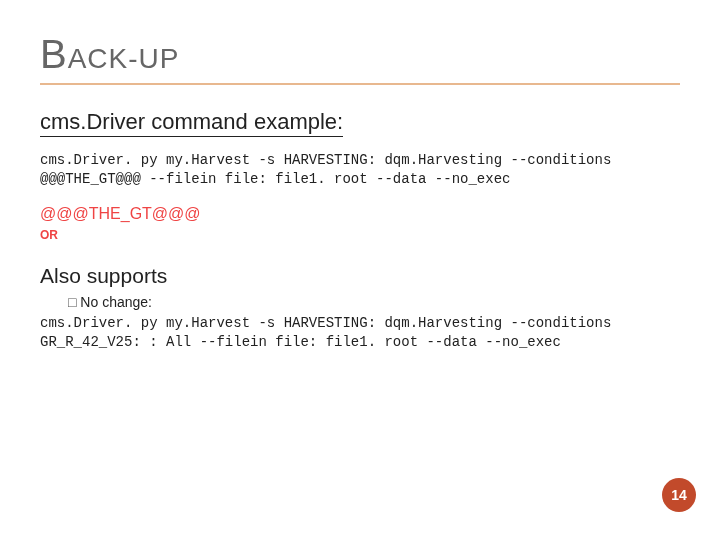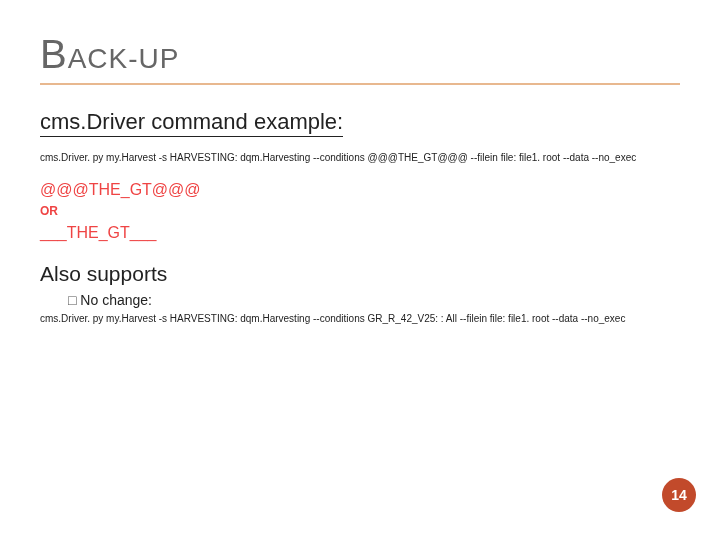--- a/index.html
+++ b/index.html
@@ -39,22 +39,22 @@
   }
   .subheading {
     font-size: 22px;
     color: #222;
     border-bottom: 1px solid #222;
     display: inline-block;
     padding-bottom: 1px;
     margin: 6px 0 10px 0;
   }
   .mono {
-    font-family: Liberation Sans, sans-serif;
-    font-size: 10px;
+    font-family: Liberation Mono, monospace;
+    font-size: 14px;
     white-space: pre-wrap;
     line-height: 1.35;
     color: #222;
     margin: 4px 0 14px 0;
   }
   .note-row {
     display: flex;
     align-items: center;
     gap: 18px;
     margin: 4px 0 18px 0;
@@ -116,21 +116,20 @@
   </div>
 
   <div class="subheading">cms.Driver command example:</div>
 
   <div class="mono">cms.Driver. py my.Harvest -s HARVESTING: dqm.Harvesting --conditions @@@THE_GT@@@ --filein file: file1. root --data --no_exec</div>
 
   <div class="note-row">
     <div class="gt-choices">
       <span>@@@THE_GT@@@</span>
       <span class="or">OR</span>
-      <span>___THE_GT___</span>
     </div>
   </div>
 
   <div class="also">Also supports</div>
 
   <div class="bullet">No change:</div>
 
   <div class="mono">cms.Driver. py my.Harvest -s HARVESTING: dqm.Harvesting --conditions GR_R_42_V25: : All --filein file: file1. root --data --no_exec</div>
 
   <div class="page-num">14</div>

